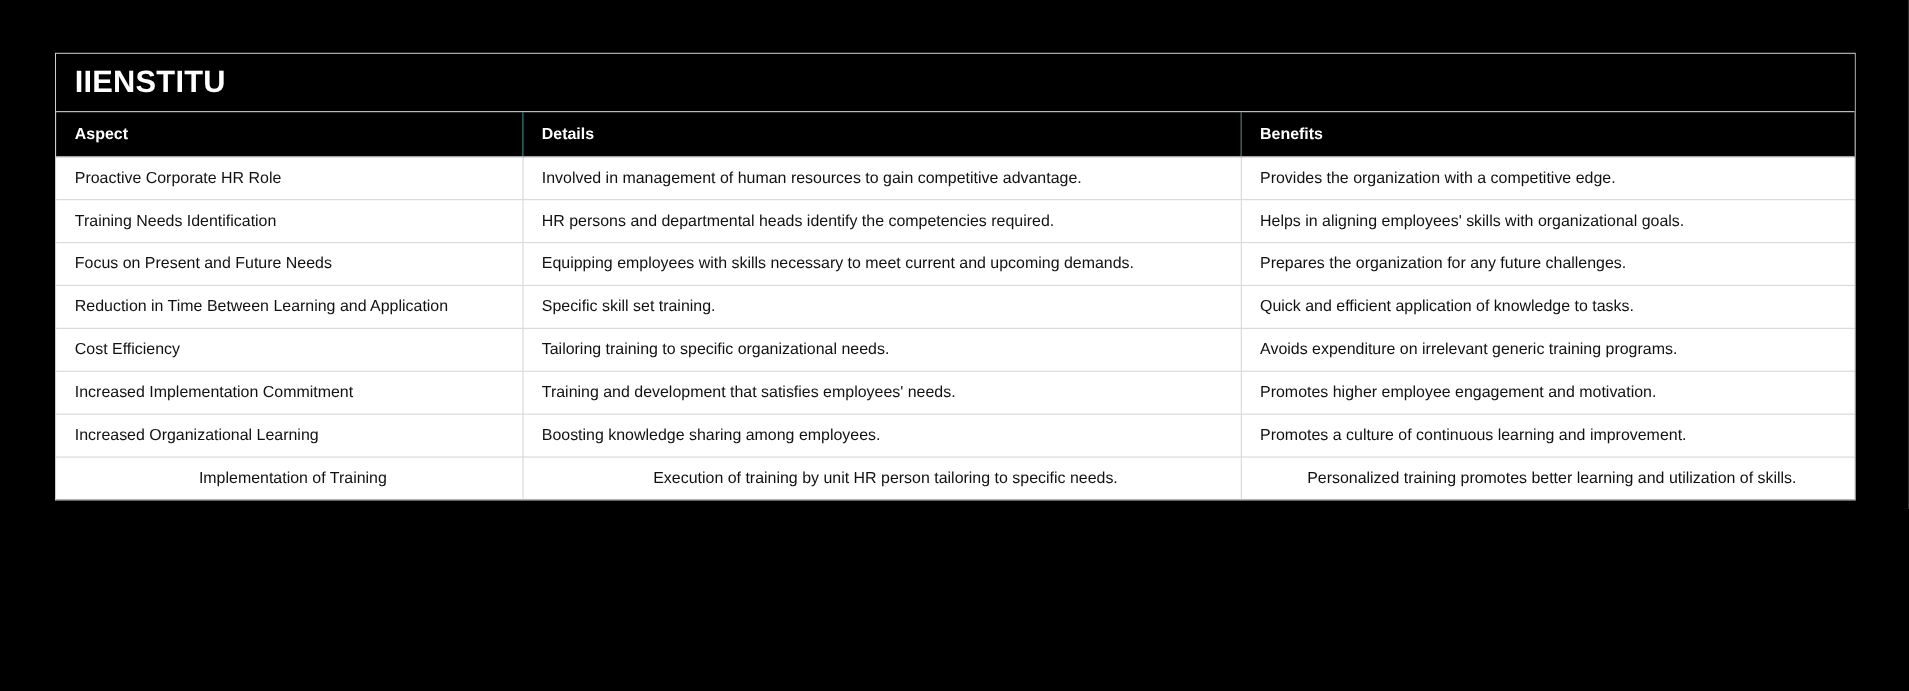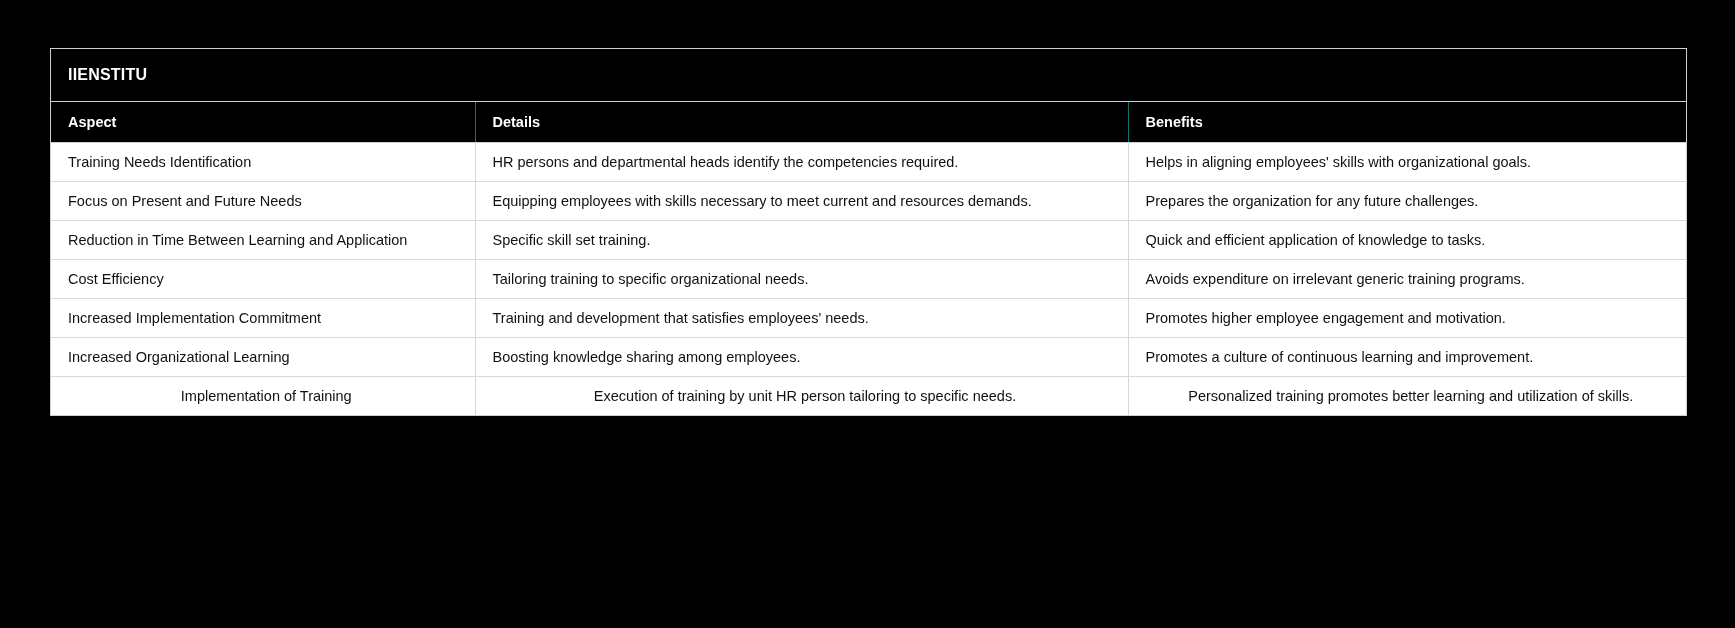--- a/index.html
+++ b/index.html
@@ -35,21 +35,21 @@
     display: flex;
     align-items: center;
     padding-left: 17px;
     background: #000000;
     border-bottom: 1px solid #cfcfcf;
     box-sizing: border-box;
   }
 
   .brand-title {
     color: #ffffff;
-    font-size: 16px;
+    font-size: 28px;
     font-weight: bold;
     letter-spacing: 0.2px;
   }
 
   table.data {
     width: 100%;
     border-collapse: collapse;
     table-layout: fixed;
     background: #ffffff;
   }
@@ -115,27 +115,32 @@
       </colgroup>
       <thead>
         <tr>
           <th>Aspect</th>
           <th>Details</th>
           <th>Benefits</th>
         </tr>
       </thead>
       <tbody>
         <tr>
+          <td>Proactive Corporate HR Role</td>
+          <td>Involved in management of human resources to gain competitive advantage.</td>
+          <td>Provides the organization with a competitive edge.</td>
+        </tr>
+        <tr>
           <td>Training Needs Identification</td>
           <td>HR persons and departmental heads identify the competencies required.</td>
           <td>Helps in aligning employees' skills with organizational goals.</td>
         </tr>
         <tr>
           <td>Focus on Present and Future Needs</td>
-          <td>Equipping employees with skills necessary to meet current and resources demands.</td>
+          <td>Equipping employees with skills necessary to meet current and upcoming demands.</td>
           <td>Prepares the organization for any future challenges.</td>
         </tr>
         <tr>
           <td>Reduction in Time Between Learning and Application</td>
           <td>Specific skill set training.</td>
           <td>Quick and efficient application of knowledge to tasks.</td>
         </tr>
         <tr>
           <td>Cost Efficiency</td>
           <td>Tailoring training to specific organizational needs.</td>

